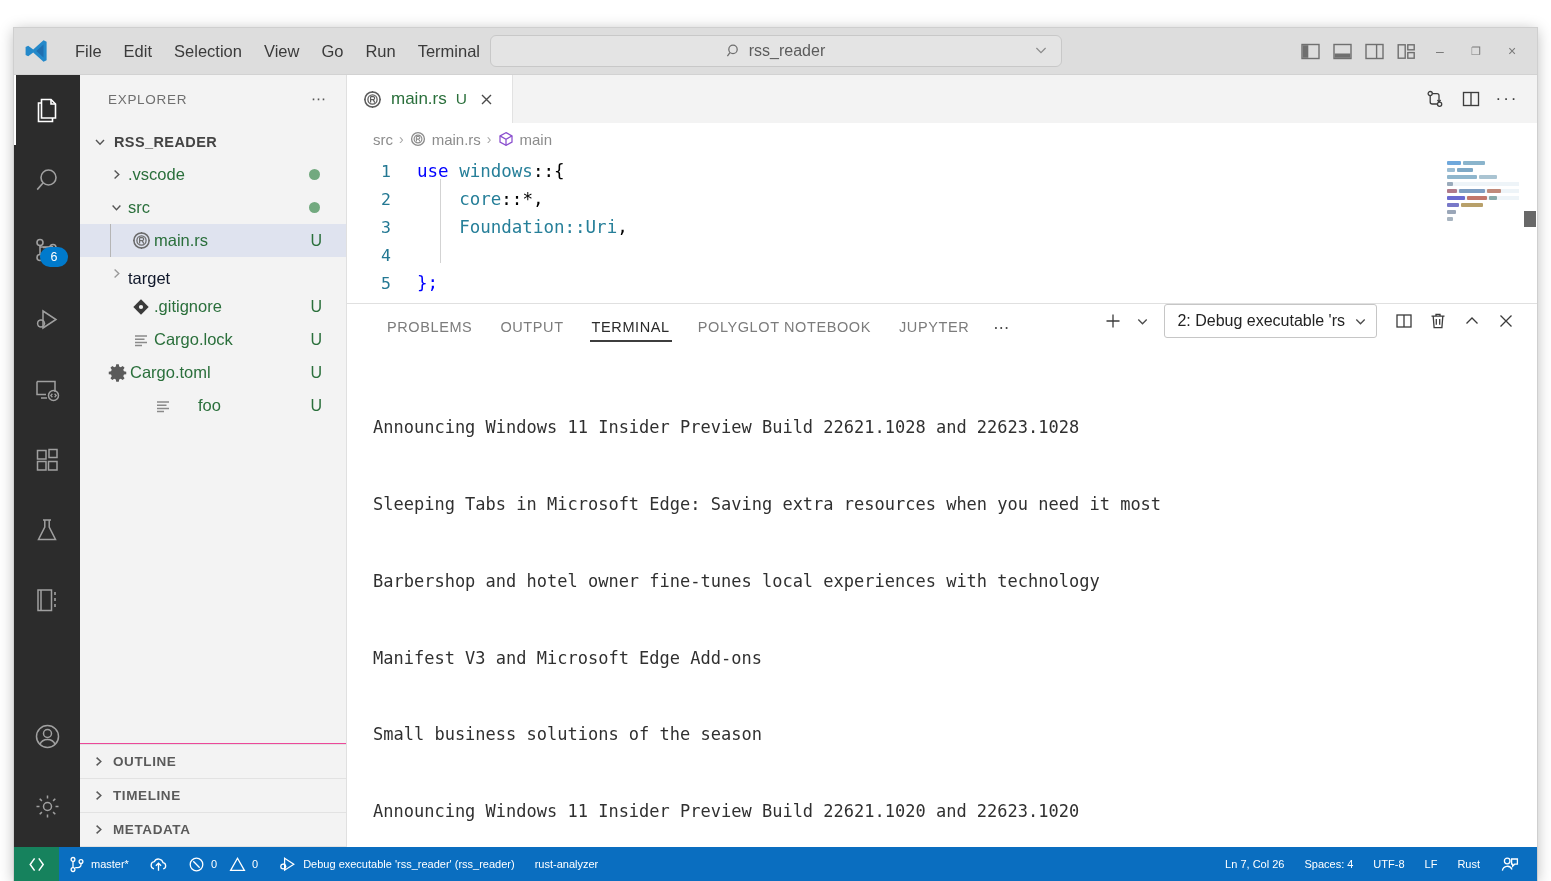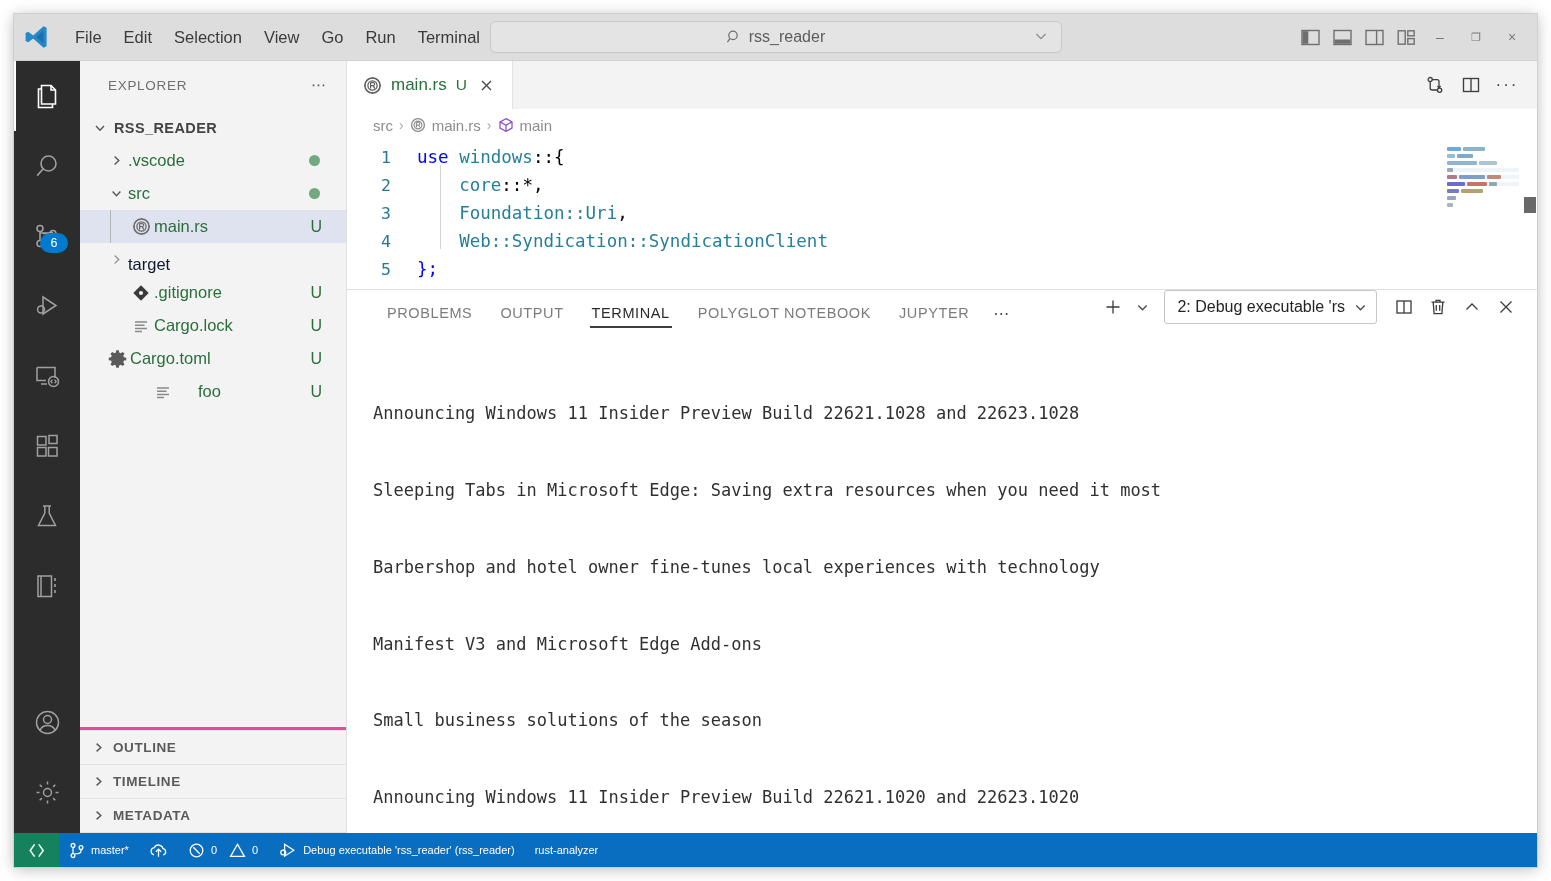--- a/index.html
+++ b/index.html
@@ -4,21 +4,21 @@
 <style>
   html,body{margin:0;padding:0;}
   body{
     width:1551px;height:881px;
     background:#ffffff;
     font-family:"Liberation Sans", sans-serif;
     -webkit-font-smoothing:antialiased;
     overflow:hidden;
   }
   #app{
-    position:absolute;left:14px;top:14px;width:1523px;height:853px;
+    position:absolute;left:14px;top:28px;width:1523px;height:853px;
     background:#ffffff;
     box-shadow:0 0 0 1px #cfcfcf, 0 2px 14px rgba(0,0,0,.28);
     display:flex;flex-direction:column;
     overflow:hidden;
   }
 
   
   .titlebar{
     height:46px;flex:0 0 46px;background:#dddddd;
     display:flex;align-items:center;position:relative;
@@ -93,21 +93,21 @@
   .row .ficon{width:26px;display:flex;align-items:center;justify-content:center;flex:0 0 26px;}
   .row .lbl{flex:1 1 auto;white-space:nowrap;overflow:hidden;}
   .row .badge{margin-right:24px;color:#2a6f3b;font-size:16px;}
   .row .dot{
     margin-right:26px;width:11px;height:11px;border-radius:50%;background:#72a97f;
   }
   .row.muted .lbl{color:#0f172a;margin-top:9px;}
   .indent-guide{
     position:absolute;left:30px;top:0;bottom:0;width:1px;background:#b5b5b5;
   }
-  .sb-sections{border-top:3px solid #ec4899;}
+  .sb-sections{border-top:1px solid #ec4899;}
   .sb-sec{
     height:33px;display:flex;align-items:center;gap:8px;padding-left:12px;
     font-size:13.5px;font-weight:bold;color:#5a5a5a;letter-spacing:.6px;
     border-bottom:1px solid #e2e2e2;
   }
   .sb-sec:first-child{border-top:1px solid #e2e2e2;}
 
   
   .editorcol{flex:1 1 auto;display:flex;flex-direction:column;min-width:0;background:#ffffff;}
 
@@ -601,21 +601,20 @@
           <div class="cline">
             <span class="lnum">2</span>
             <span class="ctext">    <span class="mod">core</span><span class="op">::*,</span></span>
           </div>
           <div class="cline">
             <span class="lnum">3</span>
             <span class="ctext">    <span class="mod">Foundation::Uri</span><span class="op">,</span></span>
           </div>
           <div class="cline">
             <span class="lnum">4</span>
-            <span class="ctext">    <span class="mod">Web::Syndication::SyndicationClient</span></span>
           </div>
           <div class="cline">
             <span class="lnum">5</span>
             <span class="ctext"><span class="kw">};</span></span>
           </div>
           <div class="cline">
             <span class="lnum">6</span>
             <span class="ctext"></span>
           </div>
         </div>
@@ -783,14 +782,30 @@
           <circle cx="5.2" cy="10.4" r="2.4"></circle>
           <path d="M2.5 10.4 H2.1 M7.9 10.4 H8.3 M5.2 7.7 V7.4 M3.4 8.6 L3.1 8.3 M7 8.6 L7.3 8.3 M3.4 12.2 L3.1 12.5 M7 12.2 L7.3 12.5" stroke-width="1"></path>
         </svg>
       </span>
       <span>Debug executable 'rss_reader' (rss_reader)</span>
     </div>
     <div class="sb-item">
       <span>rust-analyzer</span>
     </div>
 
+    <div class="sb-right">
+      <div class="sb-item">Ln 7, Col 26</div>
+      <div class="sb-item">Spaces: 4</div>
+      <div class="sb-item">UTF-8</div>
+      <div class="sb-item">LF</div>
+      <div class="sb-item">Rust</div>
+      <div class="sb-item">
+        <span>
+          <svg width="19" height="18" viewBox="0 0 19 18" fill="none" stroke="#ffffff" stroke-width="1.3">
+            <circle cx="7.2" cy="6" r="2.8"></circle>
+            <path d="M2.4 15.6 a5 5 0 0 1 9.6 -1.2"></path>
+            <path d="M11.6 4 H17.4 V9.2 H14.6 L12.6 11.2 V9.2 H11.6 Z"></path>
+          </svg>
+        </span>
+      </div>
+    </div>
   </div>
 </div>
 
 </body></html>

